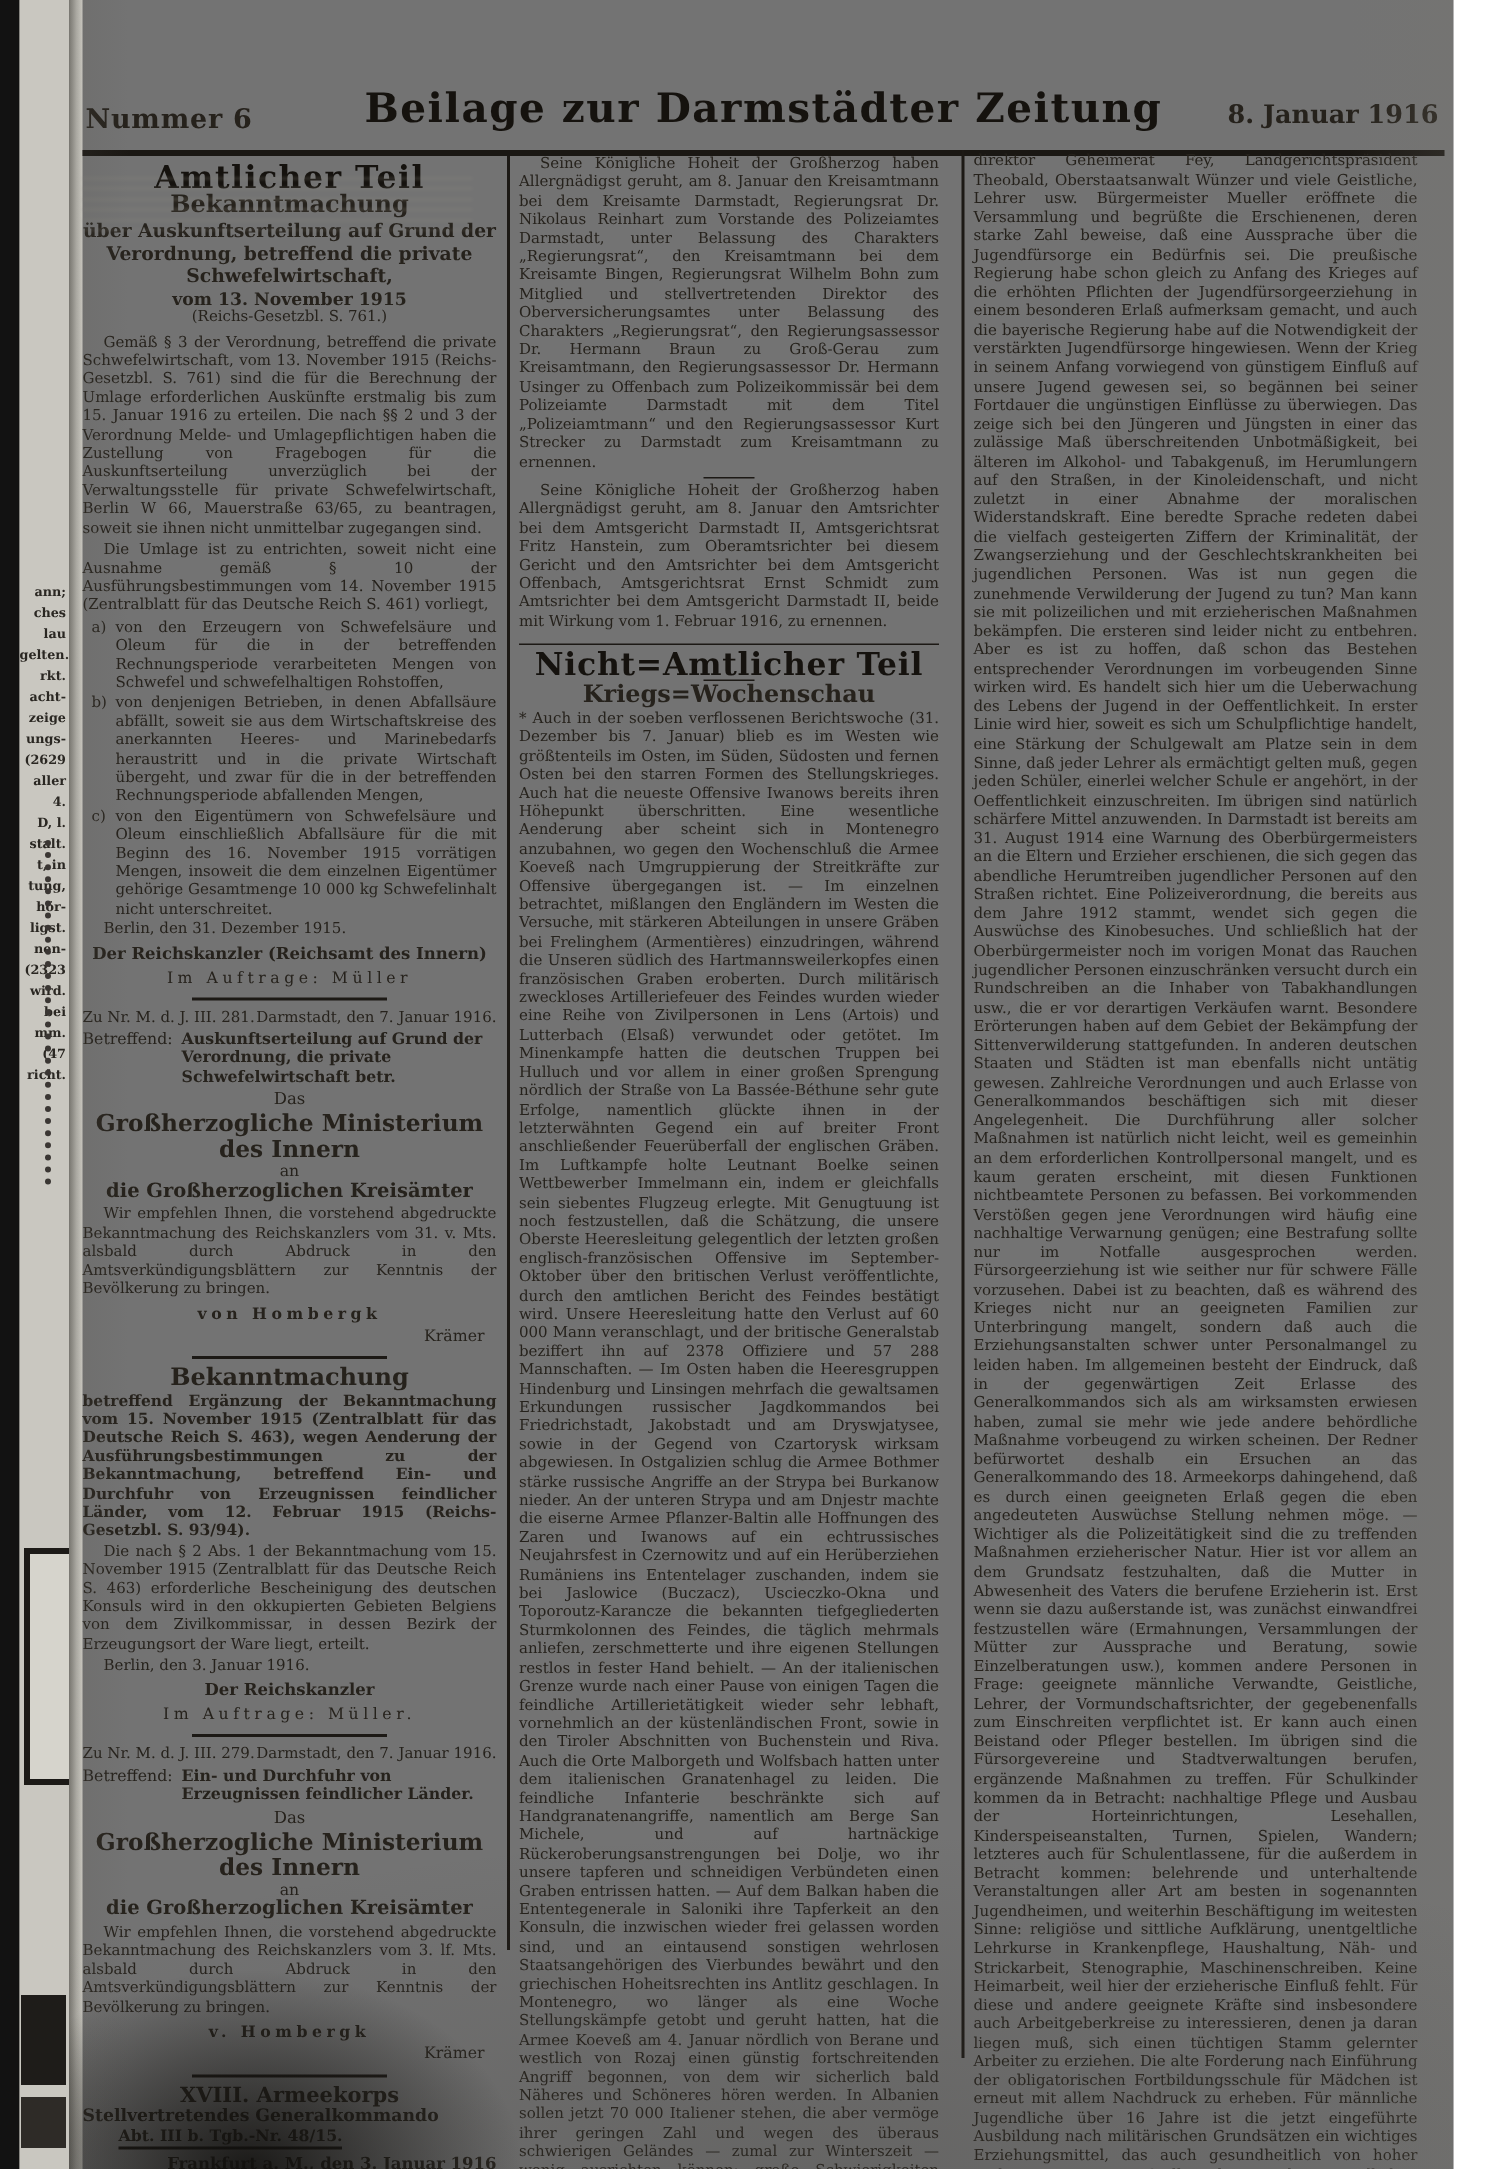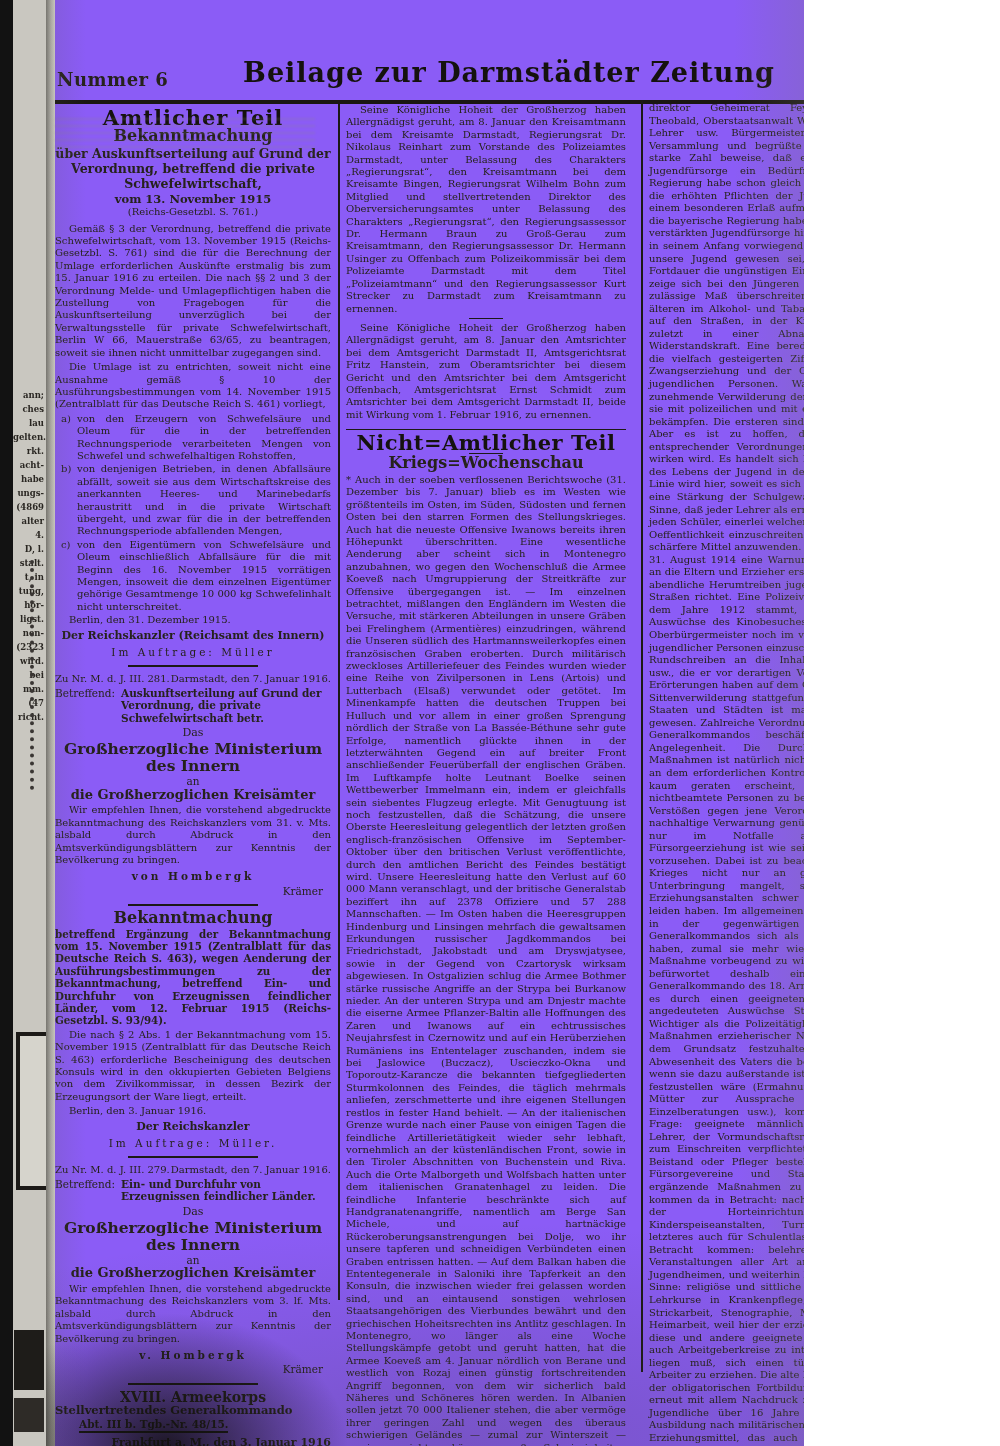--- a/index.html
+++ b/index.html
@@ -1,17 +1,17 @@
 <!DOCTYPE html>
 <html><head>
 <meta charset="utf-8">
 <style>
   html,body{margin:0;padding:0;}
-  .scan{position:relative;width:804px;height:1446px;overflow:hidden;
-    background:#8b5cf6;font-family:"DejaVu Serif",serif;color:#26221c;}
+  .scan{position:relative;width:969px;height:1446px;overflow:hidden;
+    background:#737373;font-family:"DejaVu Serif",serif;color:#26221c;}
   
   .edge-black{position:absolute;left:0;top:0;width:13px;height:1446px;background:#121212;}
   
   .gutter{position:absolute;left:13px;top:0;width:33px;height:1446px;background:#c9c7c0;
     overflow:hidden;font-family:"DejaVu Serif",serif;}
   .gutter .frag{font-size:8.5px;font-weight:bold;color:#2a2722;text-align:right;
     padding:2px 2px 2px 0;line-height:10px;white-space:nowrap;overflow:hidden;}
   .gutter .frag:nth-child(1){margin-top:388px;}
   .chainborder{position:absolute;left:30px;top:560px;width:10px;height:230px;
     border-left:4px dotted #3a3633;}
@@ -89,24 +89,24 @@
 <div class="scan">
   <div class="edge-black"></div>
 
   <div class="gutter">
       <div class="frag">ann;</div>
       <div class="frag">ches</div>
       <div class="frag">lau</div>
       <div class="frag">gelten.</div>
       <div class="frag">rkt.</div>
       <div class="frag">acht-</div>
-      <div class="frag">habe</div>
+      <div class="frag">zeige</div>
       <div class="frag">ungs-</div>
-      <div class="frag">(4869</div>
-      <div class="frag">alter</div>
+      <div class="frag">(2629</div>
+      <div class="frag">aller</div>
       <div class="frag">4.</div>
       <div class="frag">D, l.</div>
       <div class="frag">stalt.</div>
       <div class="frag">t, in</div>
       <div class="frag">tung,</div>
       <div class="frag">hör-</div>
       <div class="frag">ligst.</div>
       <div class="frag">nen-</div>
       <div class="frag">(2323</div>
       <div class="frag">wird.</div>

